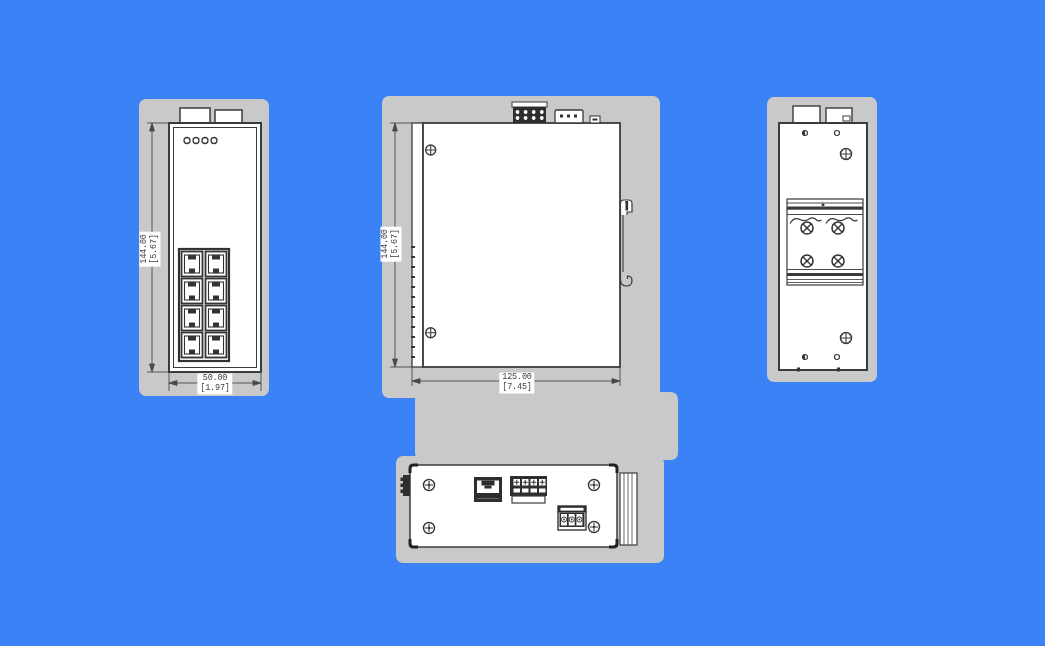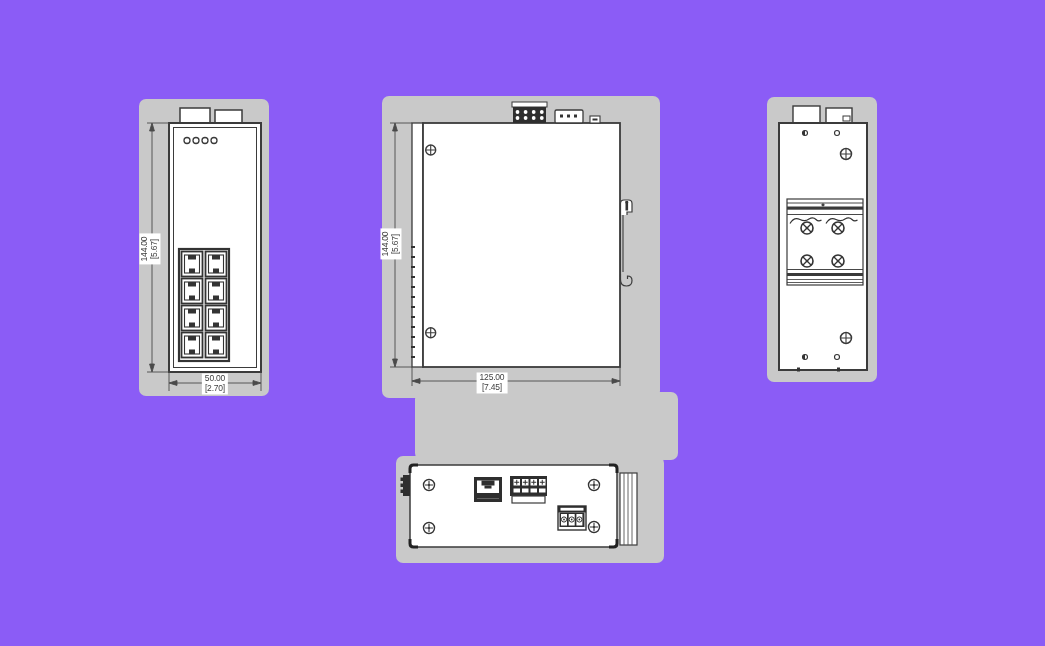--- a/index.html
+++ b/index.html
@@ -1,17 +1,17 @@
 <!DOCTYPE html>
 <html><head>
 <meta charset="utf-8">
 <style>
   html,body{margin:0;padding:0;background:#fff;}
-  .stage{position:relative;width:1045px;height:646px;background:#8b5cf6;overflow:hidden;
-         font-family:Liberation Sans, sans-serif;}
+  .stage{position:relative;width:1045px;height:646px;background:#3b82f6;overflow:hidden;
+         font-family:Liberation Mono, monospace;}
   .patch{position:absolute;background:#c9c9c9;border-radius:7px;}
   .view-svg{position:absolute;}
   .dim-label{position:absolute;transform:translate(-50%,-50%);background:#fff;
              color:#3f3f3f;font-size:8.5px;line-height:1.12;text-align:center;
              padding:1px 3px;white-space:nowrap;z-index:5;}
   .dim-label span{display:block;letter-spacing:-0.2px;}
   .dim-label.vert{transform:translate(-50%,-50%) rotate(-90deg);}
   svg *{vector-effect:none;}
 </style>
 </head>
@@ -302,24 +302,24 @@
       <path d="M233,27 V99 M237,27 V99 M241,27 V99" stroke="#555" stroke-width="0.9" fill="none"></path>
     </g>
   </svg>
 
   <div class="dim-label vert" style="left:150px;top:249px">
     <span>144.00</span>
     <span>[5.67]</span>
   </div>
   <div class="dim-label" style="left:215px;top:384px">
     <span>50.00</span>
-    <span>[2.70]</span>
+    <span>[1.97]</span>
   </div>
   <div class="dim-label vert" style="left:391px;top:244px">
     <span>144.00</span>
     <span>[5.67]</span>
   </div>
-  <div class="dim-label" style="left:492px;top:383px">
+  <div class="dim-label" style="left:517px;top:383px">
     <span>125.00</span>
     <span>[7.45]</span>
   </div>
 
 </div>
 
 </body></html>

